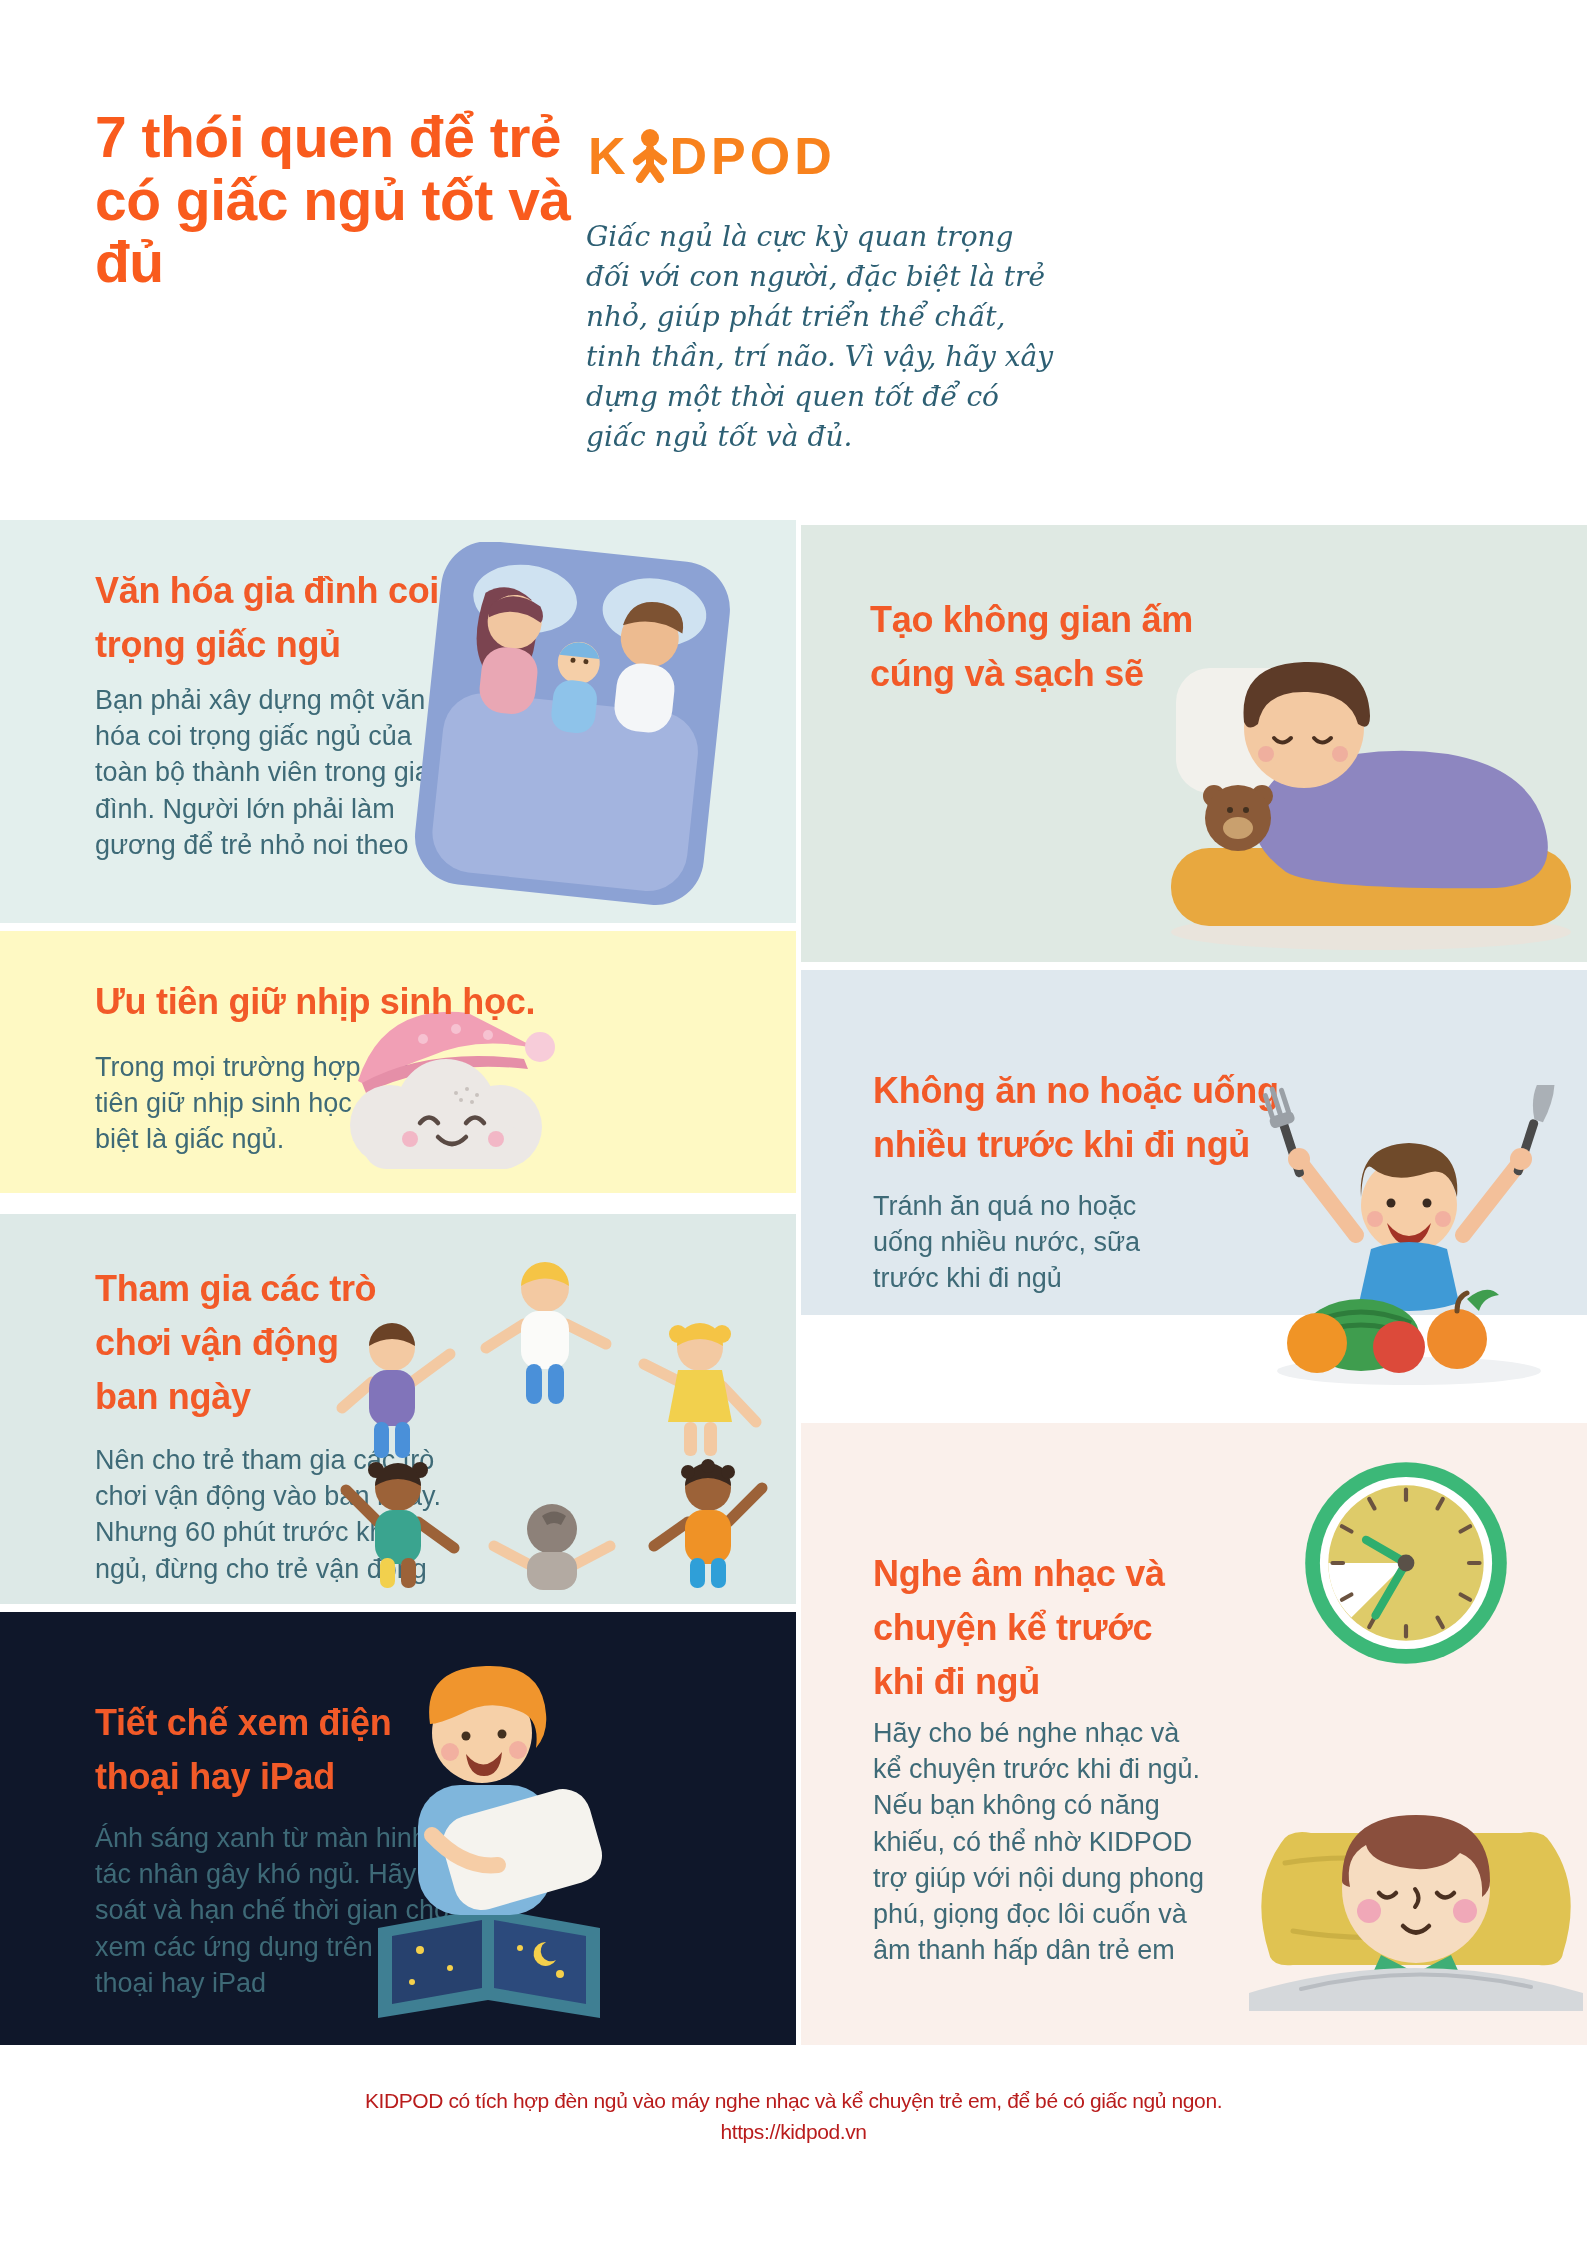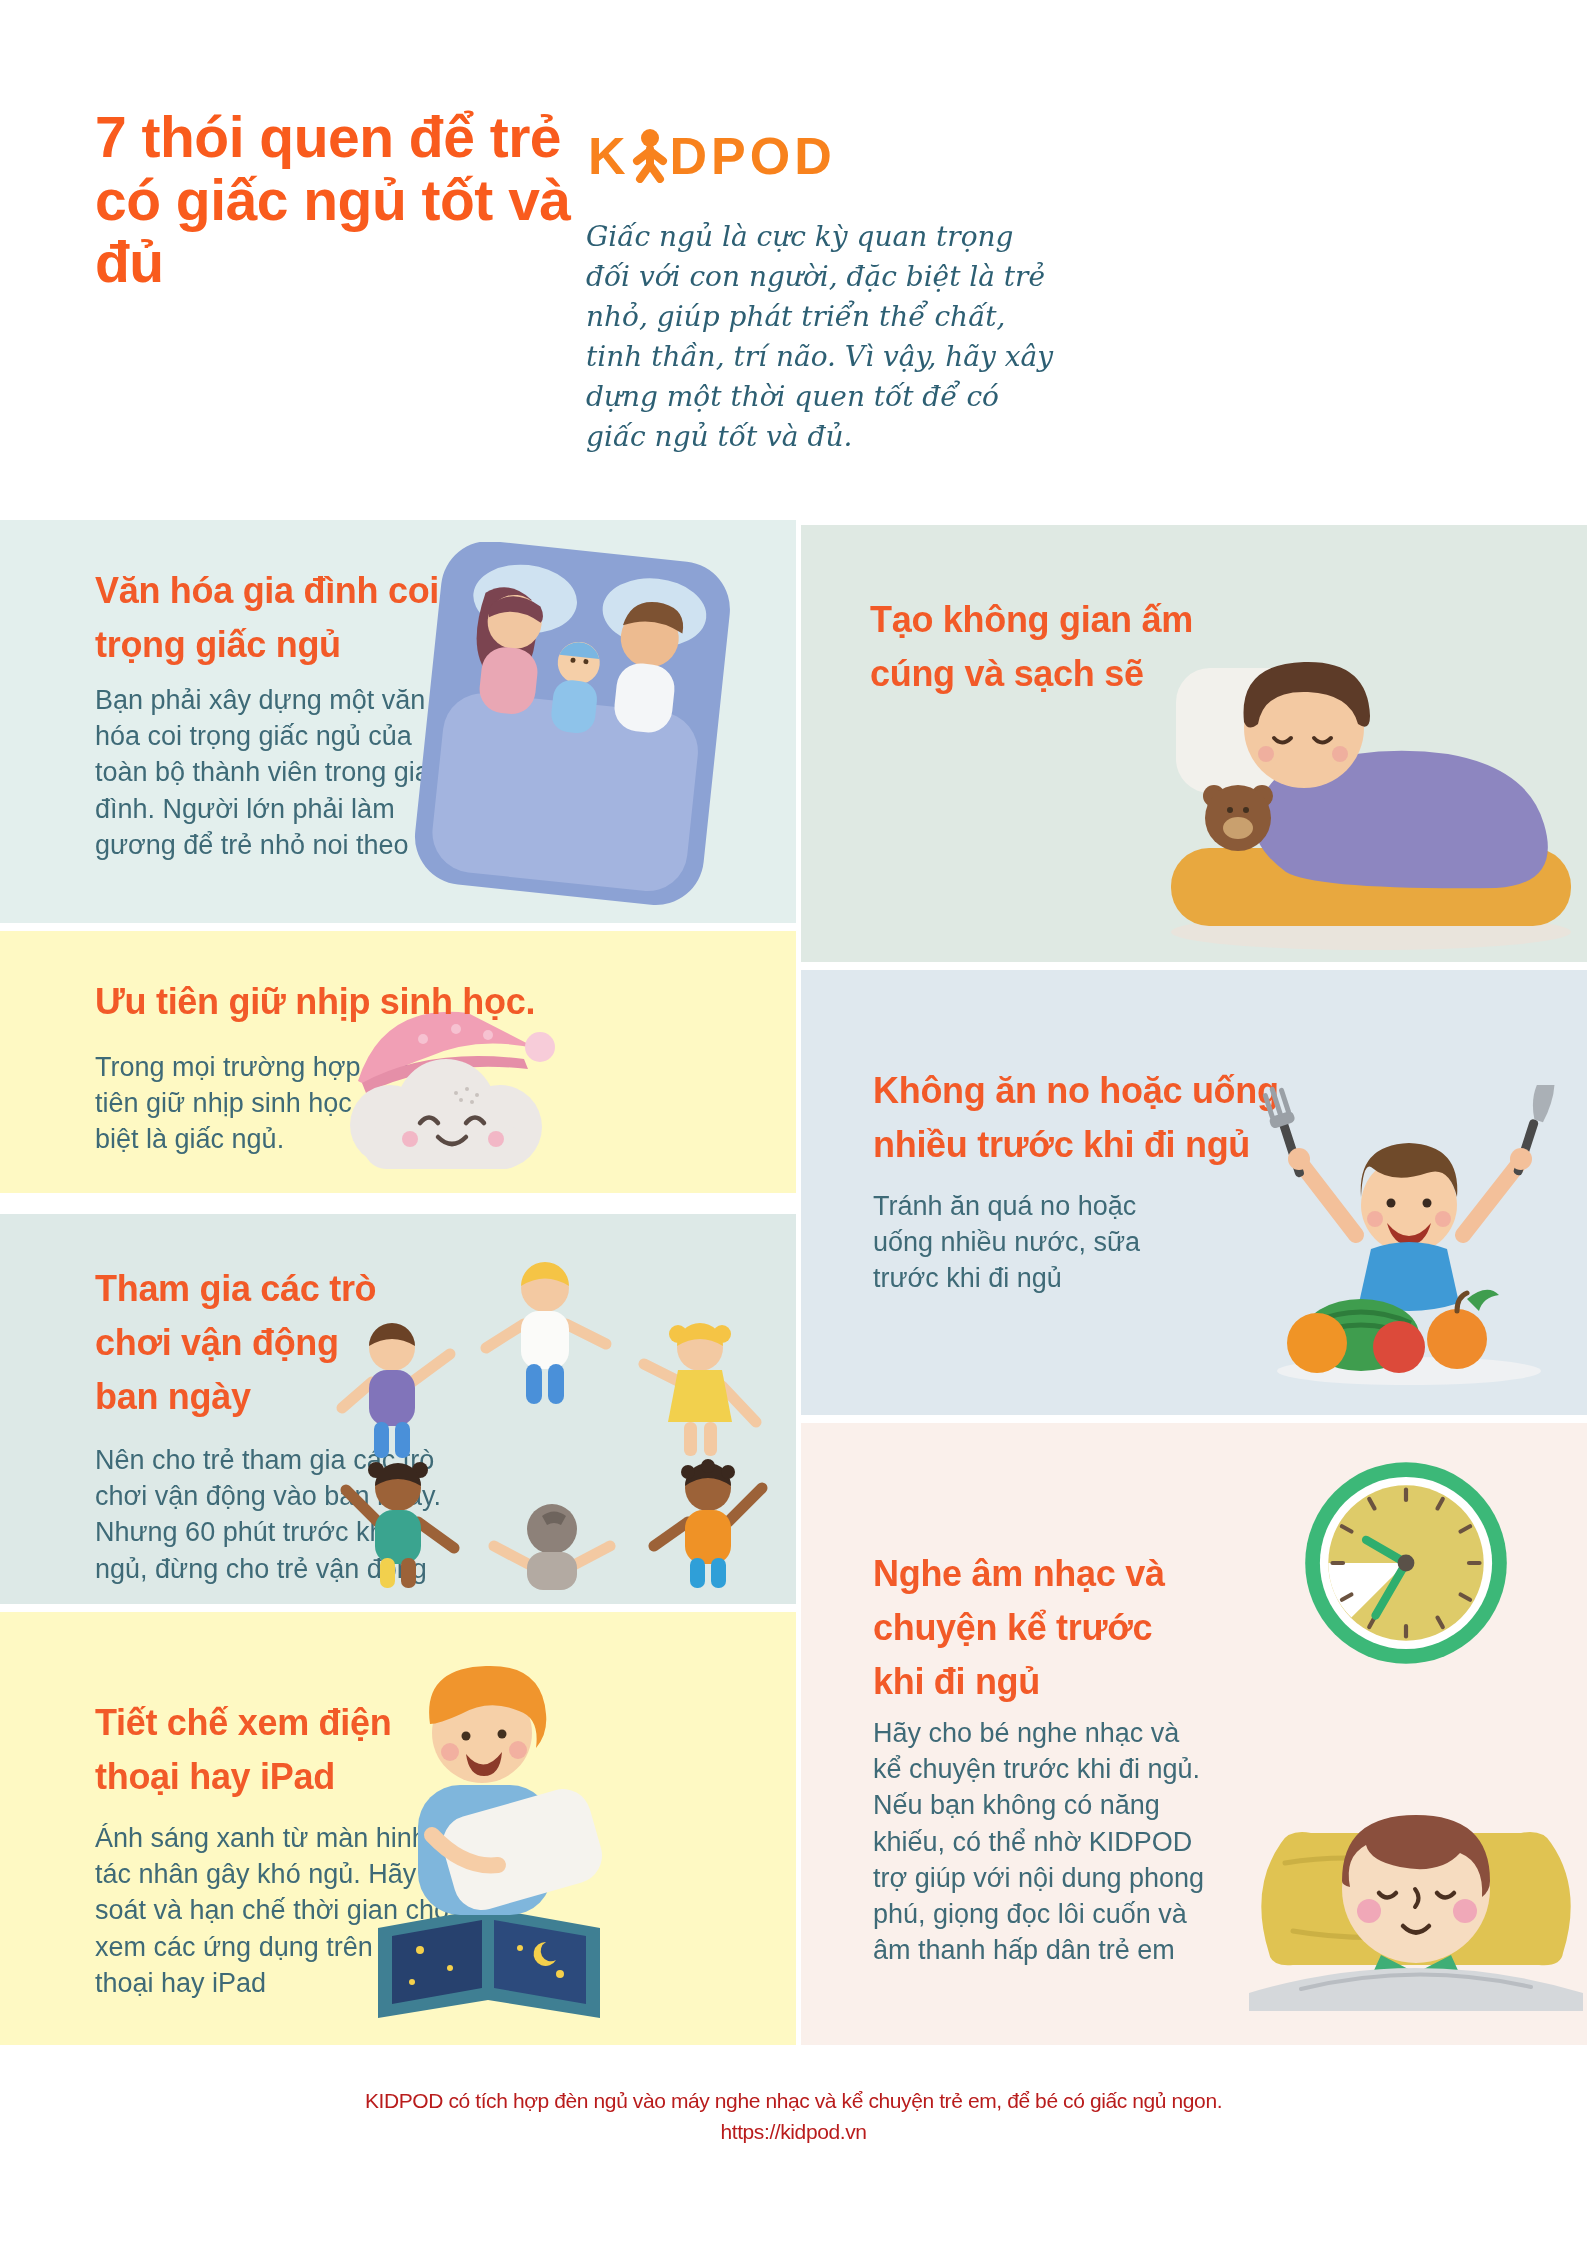--- a/index.html
+++ b/index.html
@@ -18,23 +18,23 @@
   .intro{position:absolute;left:586px;top:194px;width:478px;font-family:"DejaVu Serif",serif;
          font-style:italic;font-size:28px;line-height:1.43;color:#2D5F73;margin-top:23px;}
   .footer{position:absolute;left:0;width:100%;top:2086px;text-align:center;color:#b91c1c;
           font-size:21px;line-height:1.47;letter-spacing:-0.4px;}
   .footer .txt{max-width:880px;margin:0 auto;}
   .footer a{color:inherit;text-decoration:none;}
   
   #sec-l1{left:0;top:520px;width:796px;height:403px;background:#E3EFED;}
   #sec-l2{left:0;top:931px;width:796px;height:262px;background:#fef9c3;}
   #sec-l3{left:0;top:1214px;width:796px;height:390px;background:#DDE9E7;}
-  #sec-l4{left:0;top:1612px;width:796px;height:433px;background:#fef9c3;}
+  #sec-l4{left:0;top:1612px;width:796px;height:433px;background:#0f172a;}
   #sec-r1{left:801px;top:525px;width:786px;height:437px;background:#DFE9E3;}
-  #sec-r2{left:801px;top:970px;width:786px;height:445px;background:#DFE8EE;}
+  #sec-r2{left:801px;top:970px;width:786px;height:345px;background:#DFE8EE;}
   #sec-r3{left:801px;top:1423px;width:786px;height:622px;background:#FAF0EB;}
 </style>
 </head>
 <body>
 
 <div class="canvas">
 
   <div class="title">7 thói quen để trẻ có giấc ngủ tốt và đủ</div>
 
   <div class="logo">

